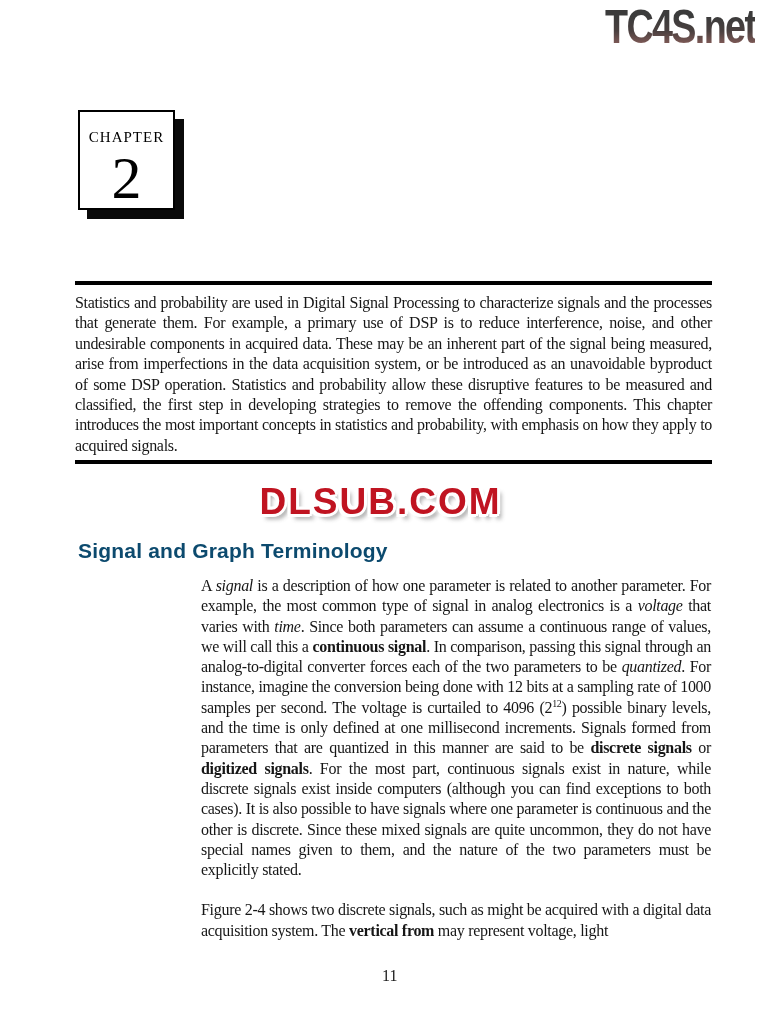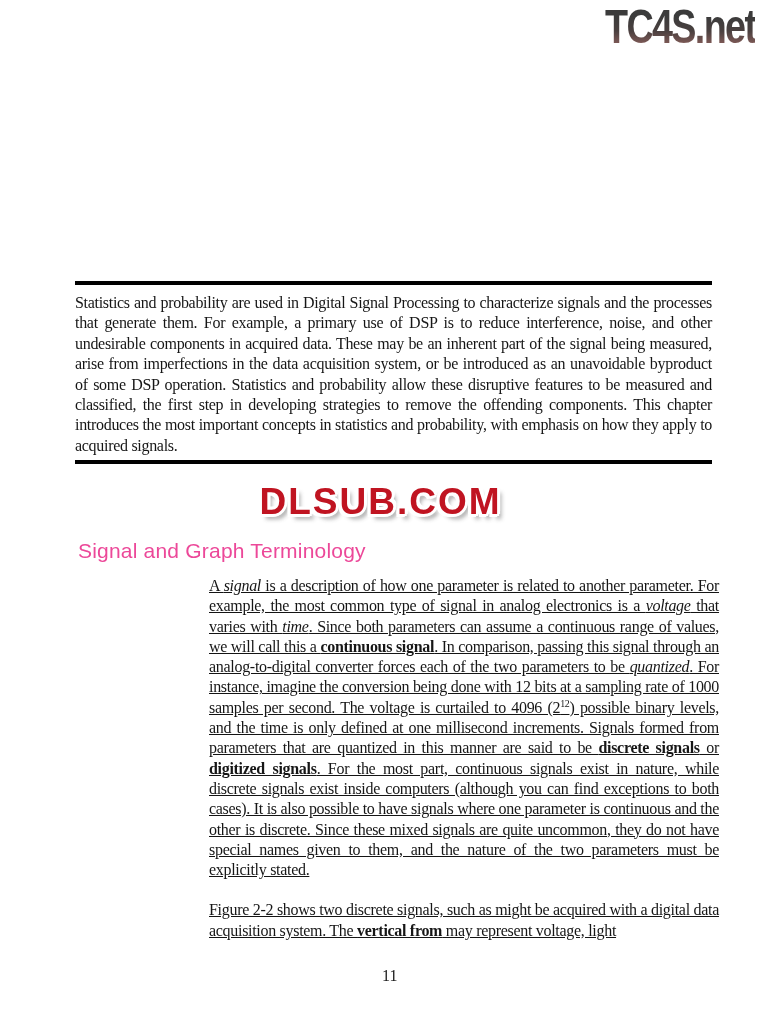--- a/index.html
+++ b/index.html
@@ -125,32 +125,31 @@
     letter-spacing: -0.3px;
     text-align: justify;
     color: #161616;
   }
 
   .section-heading {
     position: absolute;
     left: 78px;
     top: 539px;
     font-family: "Liberation Sans", sans-serif;
-    font-weight: normal;
+    font-weight: bold;
     font-size: 21px;
     letter-spacing: 0.2px;
-    color: #ec4899;
+    color: #0c4a6e;
   }
 
   .body-block {
     position: absolute;
-    left: 209px;
+    left: 201px;
     top: 576px;
     width: 510px;
-    text-decoration: underline;
   }
   .body-para {
     font-size: 16px;
     line-height: 20.3px;
     letter-spacing: -0.3px;
     text-align: justify;
     color: #161616;
   }
   .body-para + .body-para { margin-top: 20px; }
   .seg-italic { font-style: italic; }
@@ -166,33 +165,37 @@
     margin-top: 20px;
   }
 </style>
 </head>
 <body>
 
 <div class="page">
 
   <div class="wm-top">TC4S.net</div>
 
+  <div class="chapter-box">
+    <div class="chapter-label">CHAPTER</div>
+    <div class="chapter-number">2</div>
+  </div>
 
 
   <div class="rule rule1"></div>
 
   <p class="intro">Statistics and probability are used in Digital Signal Processing to characterize signals and the processes that generate them.  For example, a primary use of DSP is to reduce interference, noise, and other undesirable components in acquired data.  These may be an inherent part of the signal being measured, arise from imperfections in the data acquisition system, or be introduced as an unavoidable byproduct of some DSP operation.  Statistics and probability allow these disruptive features to be measured and classified, the first step in developing strategies to remove the offending components.  This chapter introduces the most important concepts in statistics and probability, with emphasis on how they apply to acquired signals.</p>
 
   <div class="rule rule2"></div>
 
   <div class="wm-mid">DLSUB.COM</div>
 
   <h2 class="section-heading">Signal and Graph Terminology</h2>
 
   <div class="body-block">
     <p class="body-para"><span>A </span><span class="seg-italic">signal</span><span> is a description of how one parameter is related to another parameter.  For example, the most common type of signal in analog electronics is a </span><span class="seg-italic">voltage</span><span> that varies with </span><span class="seg-italic">time</span><span>.   Since both parameters can assume a continuous range of values, we will call this a </span><span class="seg-bold">continuous signal</span><span>.  In comparison, passing this signal through an analog-to-digital converter forces each of the two parameters to be </span><span class="seg-italic">quantized</span><span>.  For instance, imagine the conversion being done with 12 bits at a sampling rate of 1000 samples per second. The voltage is curtailed to 4096 (2</span><sup>12</sup><span>) possible binary levels, and the time is only defined at one millisecond increments.  Signals formed from parameters that are quantized in this manner are said to be </span><span class="seg-bold">discrete signals</span><span> or </span><span class="seg-bold">digitized signals</span><span>.  For the most part, continuous signals exist in nature, while discrete signals exist inside computers (although you can find exceptions to both cases).  It is also possible to have signals where one parameter is continuous and the other is discrete.  Since these mixed signals are quite uncommon, they do not have special names given to them, and the nature of the two parameters must be explicitly stated.</span></p>
-    <p class="body-para"><span>Figure 2-2 shows two discrete signals, such as might be acquired with a digital data acquisition system.  The </span><span class="seg-bold">vertical from</span><span> may represent voltage, light</span></p>
+    <p class="body-para"><span>Figure 2-4 shows two discrete signals, such as might be acquired with a digital data acquisition system.  The </span><span class="seg-bold">vertical from</span><span> may represent voltage, light</span></p>
   </div>
 
   <div class="page-number">11</div>
 
 
 </div>
 
 </body></html>

